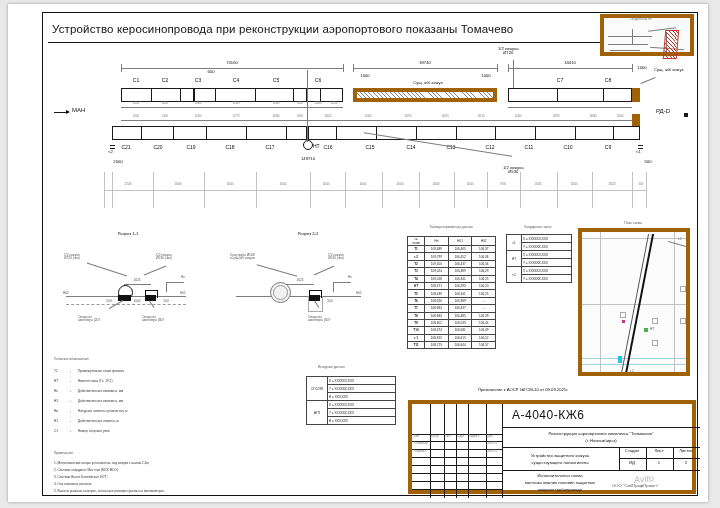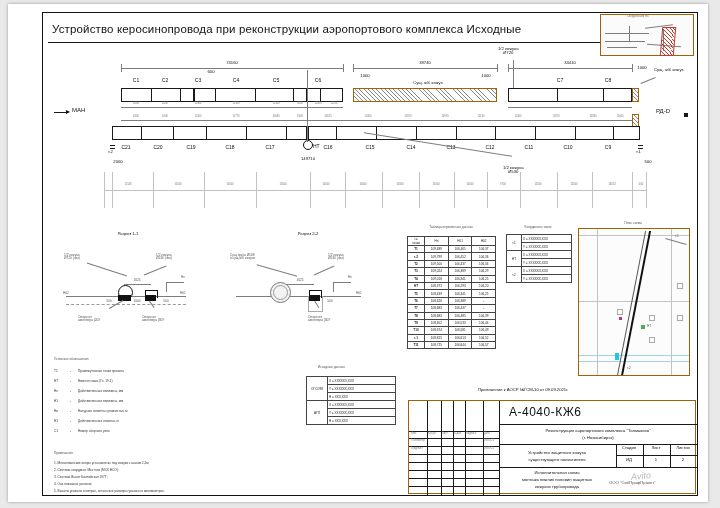--- a/index.html
+++ b/index.html
@@ -12,39 +12,39 @@
   .lnl{position:absolute;background:#7d7d7d;}
   .lng{position:absolute;background:#c2c2c2;}
   .t{position:absolute;white-space:nowrap;color:#111;line-height:1;}
   .tiny{font-size:3.2px;color:#555;}
   .xtiny{font-size:2.6px;color:#777;}
   .sm{font-size:4.2px;}
   .md{font-size:5px;}
   .lg{font-size:6px;}
   .ctr{transform:translateX(-50%);}
   .title-main{font-size:11.5px;letter-spacing:.15px;color:#111;}
-  .box{position:absolute;border:1px solid #a16207;box-sizing:border-box;}
+  .box{position:absolute;border:4px solid #a16207;box-sizing:border-box;}
   .pipe{position:absolute;border:1px solid #1a1a1a;box-sizing:border-box;background:#fff;}
   table{border-collapse:collapse;}
   .dtab td,.dtab th{border:.5px solid #444;font-size:3.1px;text-align:center;padding:0;height:6.4px;color:#222;font-weight:normal;}
   .dtab th{font-size:3px;height:8px;}
   .ctab td{border:.5px solid #444;font-size:3.1px;text-align:center;padding:0 1px;height:7px;color:#222;}
   .hatch{background:repeating-linear-gradient(45deg,#888 0 .6px,transparent .6px 3px);}
   .hatchr{background:repeating-linear-gradient(45deg,#c0392b 0 .7px,transparent .7px 2.6px);}
   .cap{position:absolute;background:#111;}
   .wm{position:absolute;font-size:9px;color:#b9b9b9;font-style:italic;transform:rotate(-6deg);}
 </style>
 </head>
 <body>
 
 <div id="sheet">
  <div id="paper">
   <div id="frame"></div>
 
-  <div class="t title-main" style="left:44px;top:20px;">Устройство керосинопровода при реконструкции аэропортового комплекса Исходные</div>
+  <div class="t title-main" style="left:44px;top:20px;">Устройство керосинопровода при реконструкции аэропортового показаны Томачево</div>
   <div class="ln" style="left:40px;top:38px;width:560px;height:1px;"></div>
 
   <div class="box" style="left:592px;top:10px;width:94px;height:42px;background:#fbfbfb;">
     <div class="t xtiny" style="left:26px;top:1px;">Свердловский тек</div>
     <div class="lnl" style="left:4px;top:18px;width:44px;height:.6px;"></div>
     <div class="lnl" style="left:4px;top:26px;width:40px;height:.6px;"></div>
     <div class="lnl" style="left:28px;top:11px;width:.6px;height:16px;"></div>
     <div class="lnl" style="left:44px;top:11px;width:28px;height:.6px;transform:rotate(-7deg);"></div>
     <div class="lnl" style="left:46px;top:30px;width:34px;height:.6px;transform:rotate(4deg);"></div>
     <div class="lnl" style="left:62px;top:14px;width:.6px;height:22px;"></div>

